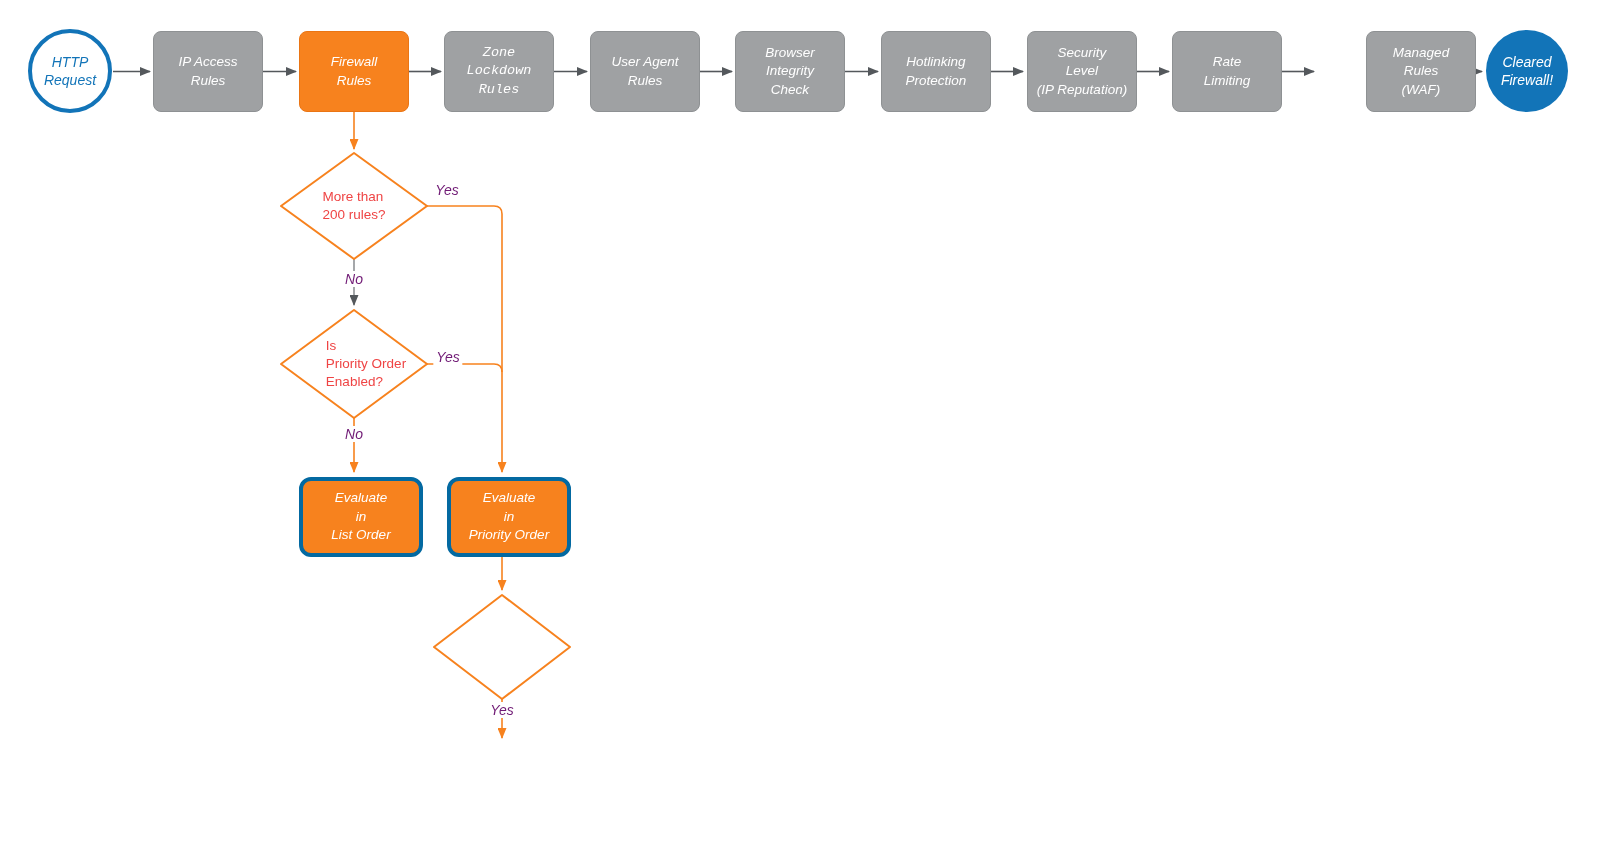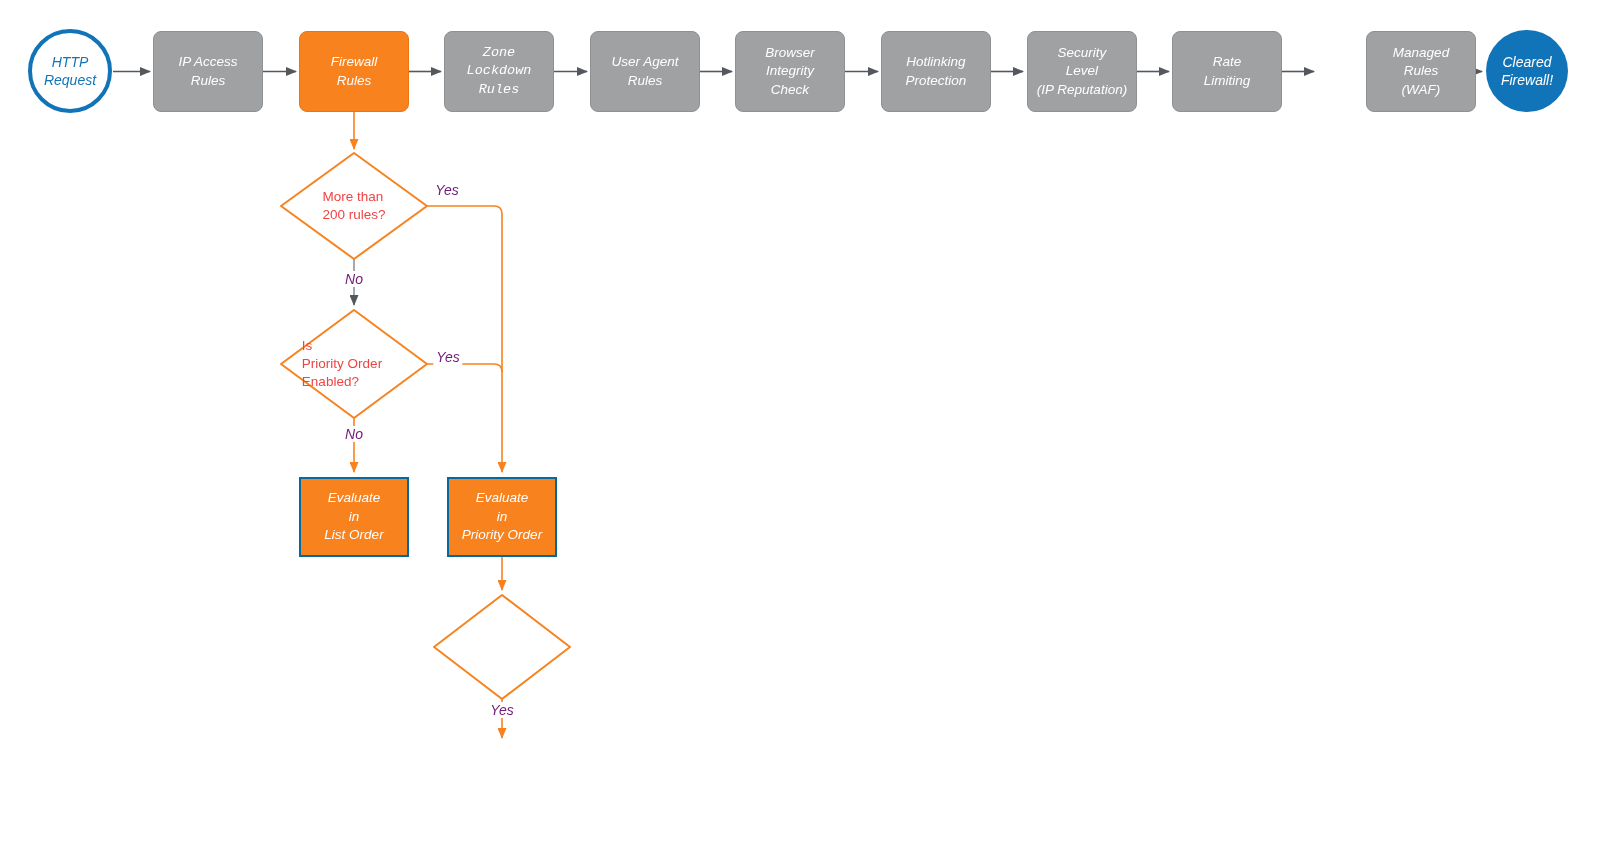--- a/index.html
+++ b/index.html
@@ -12,22 +12,22 @@
     position:absolute;display:flex;align-items:center;justify-content:center;
     text-align:center;white-space:pre-line;box-sizing:border-box;z-index:2;
   }
   .stage{
     width:110px;height:81px;top:31px;border-radius:8px;
     background:#9FA1A3;border:1px solid #8e9193;
     color:#ffffff;font-style:italic;font-size:13.5px;line-height:1.35;
   }
   .stage.highlight{background:#F7821E;border-color:#ea7514;}
   .action{
-    width:110px;height:80px;border-radius:0;
-    background:#F7821E;border:2px solid #0369a1;
+    width:124px;height:80px;border-radius:12px;
+    background:#F7821E;border:4px solid #0369a1;
     color:#ffffff;font-style:italic;font-size:13.5px;line-height:1.4;
   }
   .circle{
     border-radius:50%;font-weight:normal;font-style:italic;
     font-size:14px;line-height:1.3;
   }
   .circle.start{
     left:28px;top:29px;width:84px;height:84px;
     background:#ffffff;border:4px solid #1274B8;color:#1274B8;
   }
@@ -113,21 +113,21 @@
 Level
 (IP Reputation)</div>
   <div class="node stage" style="left:1172px;">Rate
 Limiting</div>
   <div class="node stage" style="left:1318px;margin-left:48px;">Managed
 Rules
 (WAF)</div>
 
   <div class="dlabel" style="left:291px;top:170px;width:126px;height:72px;">More than
 200 rules?</div>
-  <div class="dlabel" style="left:279px;top:328px;width:126px;height:72px;">Is
+  <div class="dlabel" style="left:303px;top:328px;width:126px;height:72px;">Is
 Priority Order
 Enabled?</div>
 
   <div class="node action" style="left:299px;top:477px;">Evaluate
 in
 List Order</div>
   <div class="node action" style="left:447px;top:477px;">Evaluate
 in
 Priority Order</div>
 

